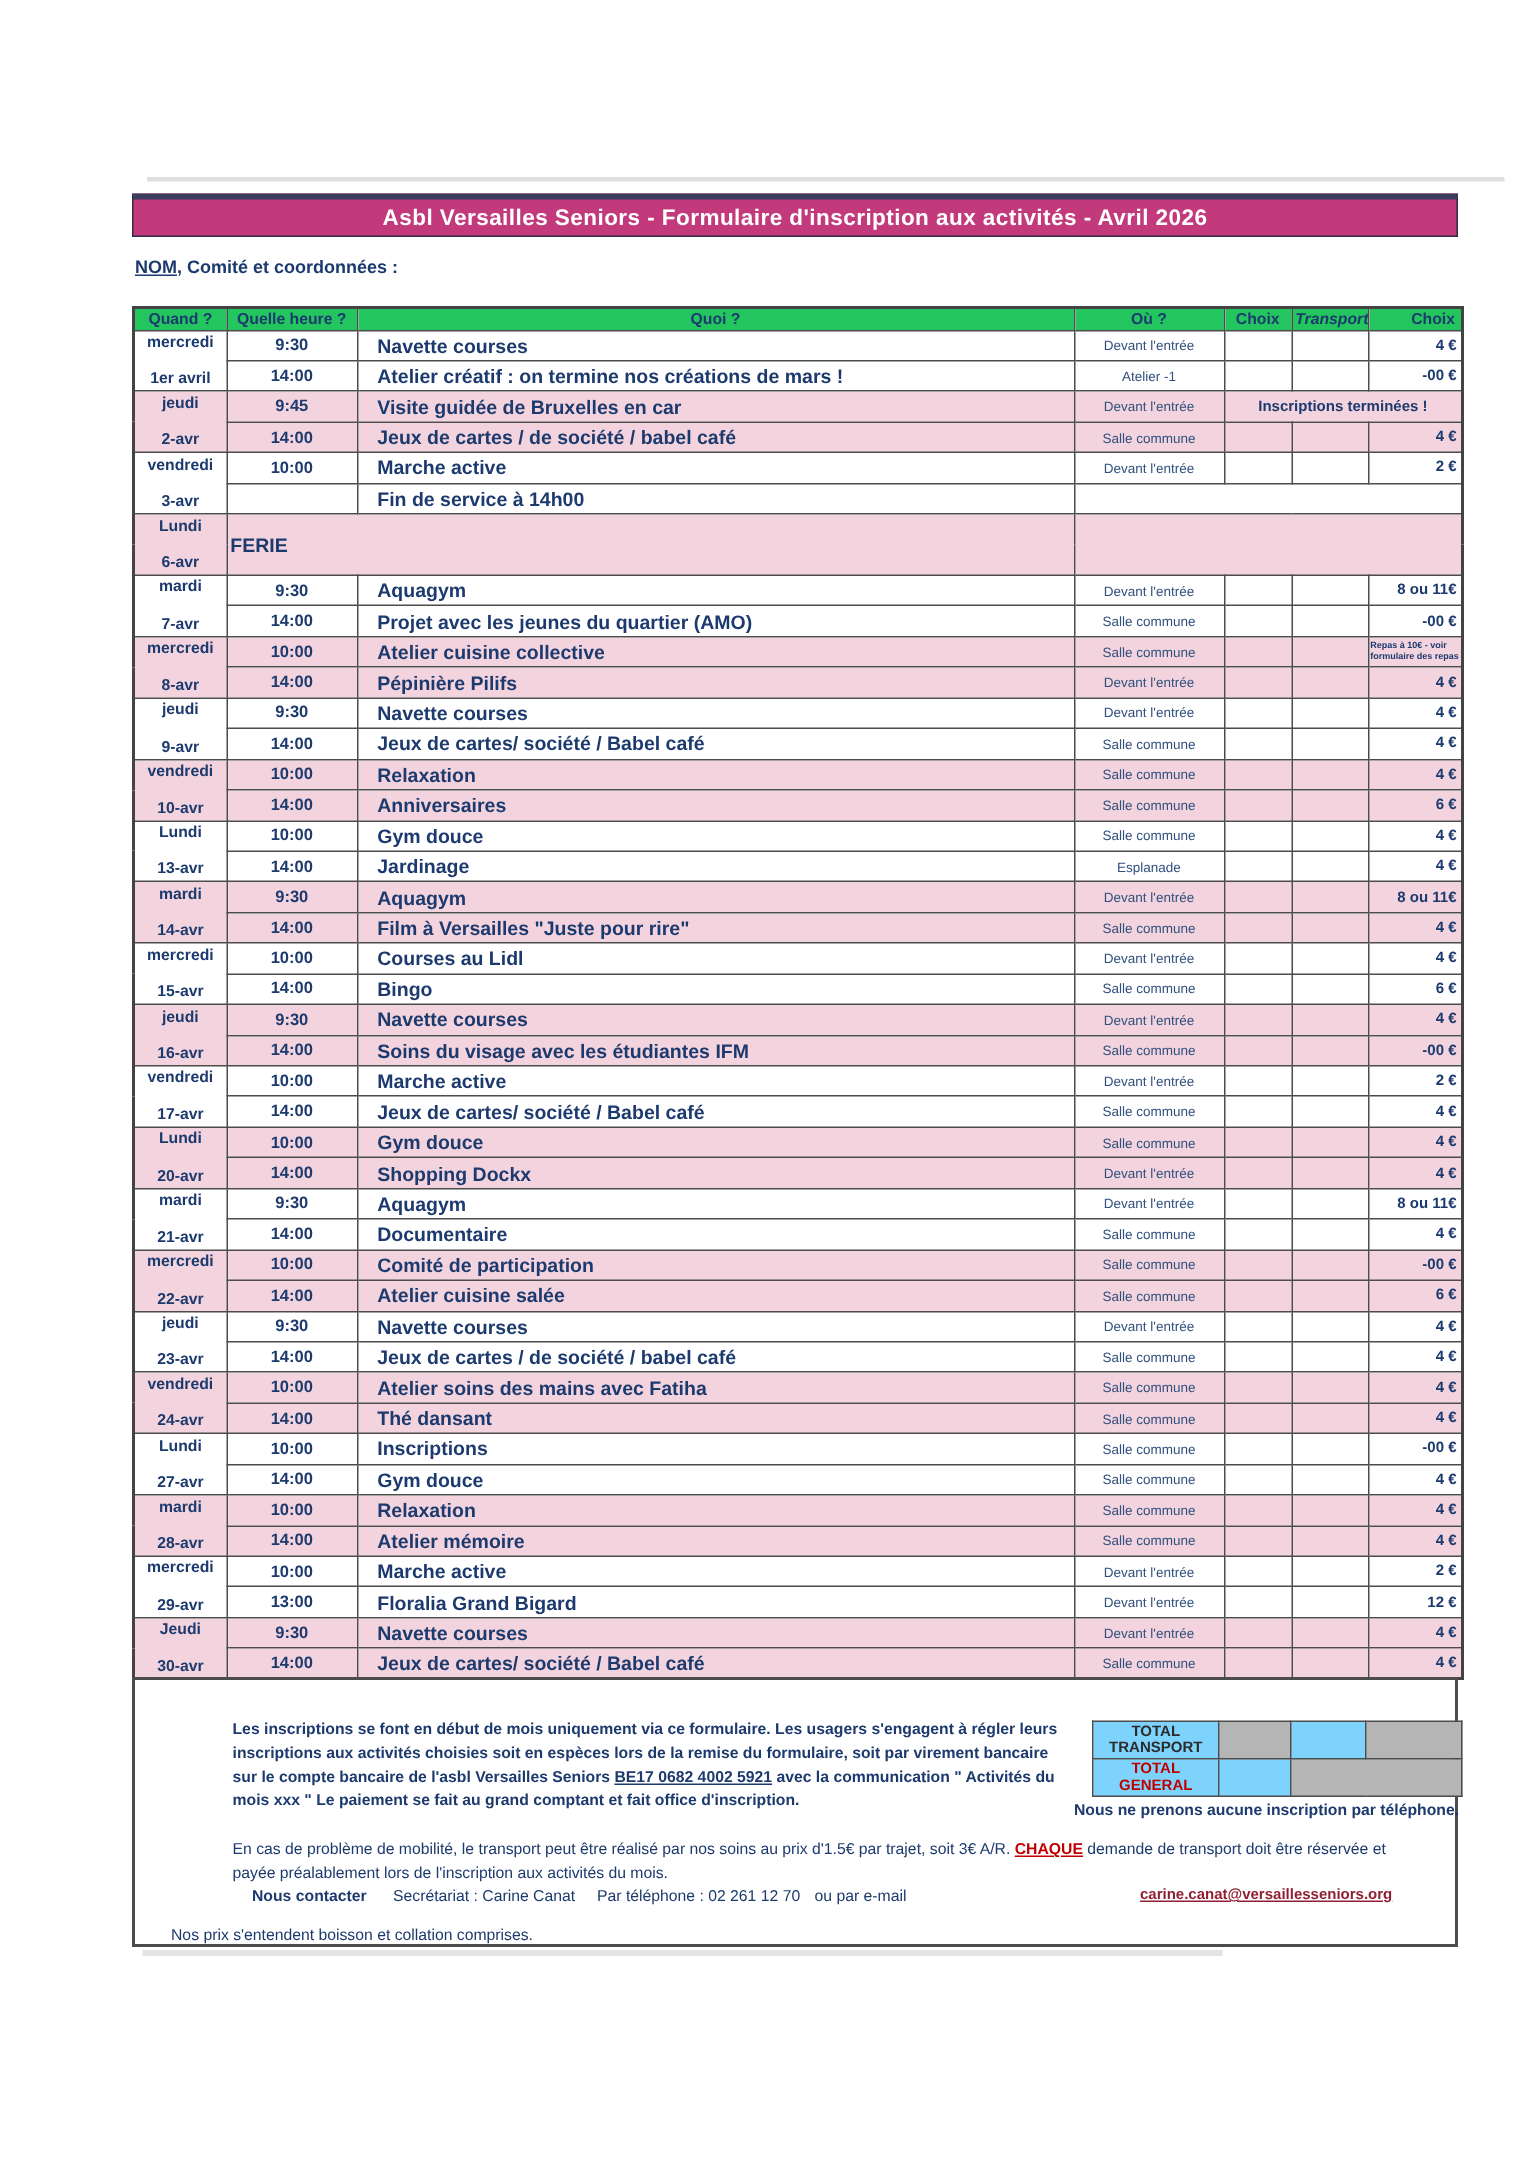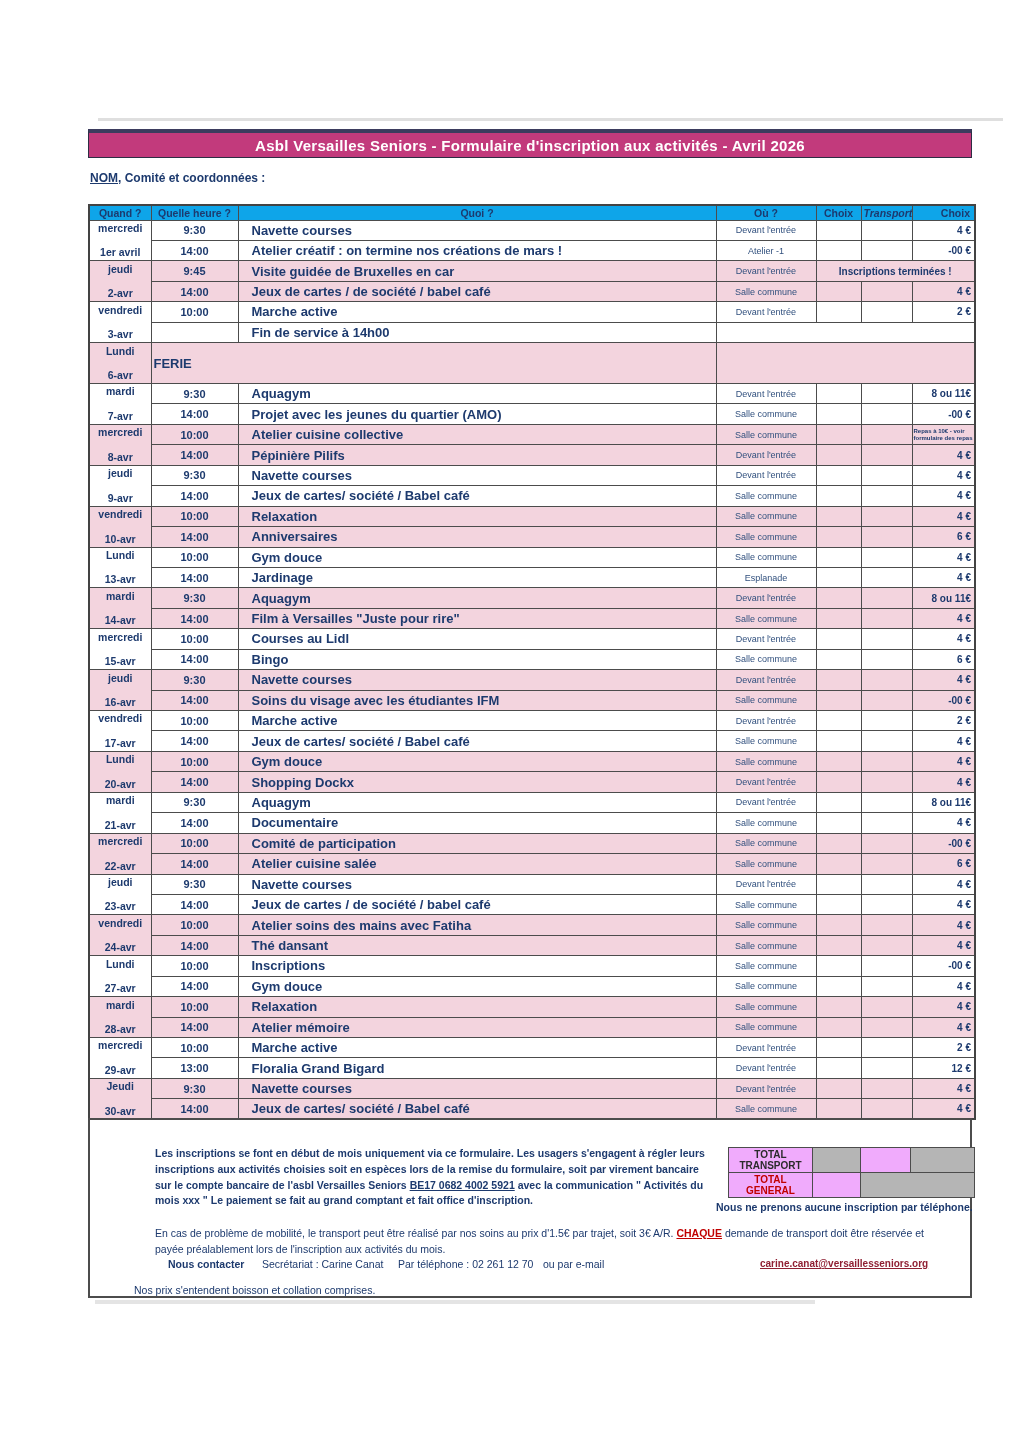--- a/index.html
+++ b/index.html
@@ -17,57 +17,57 @@
     background:var(--magenta);border:1px solid #2d2d44;border-top:4px solid #3c3c5e;
     display:flex;align-items:center;justify-content:center;
   }
   .title-bar span{color:#ffffff;font-weight:bold;font-size:15px;letter-spacing:.3px;}
 
   .nom-line{position:absolute;left:90px;top:171px;font-size:12px;font-weight:bold;color:var(--navy);}
   .nom-line .nom{text-decoration:underline;}
 
   table.acts{position:absolute;left:88px;top:204px;width:886px;border-collapse:collapse;table-layout:fixed;border:2px solid #434343;}
   .acts th,.acts td{border:1px solid #4c4c4c;color:var(--navy);overflow:hidden;white-space:nowrap;box-sizing:border-box;padding:0 2px;}
-  .acts thead th{height:15px;font-size:10.5px;font-weight:bold;text-align:center;background:#0ea5e9;}
+  .acts thead th{height:15px;font-size:10.5px;font-weight:bold;text-align:center;background:#22c55e;}
   .acts thead th.h5{font-style:italic;}
   .acts thead th.h6{text-align:right;padding-right:4px;}
   .acts tbody tr{height:20.45px;margin-top:21px;}
   td.day{vertical-align:middle;padding:2px 1px;}
   td.day .dayname,td.day .daydate{text-align:center;font-size:10.5px;font-weight:bold;line-height:1;}
   td.day .dayname{margin-bottom:14px;}
   td.time{font-size:11px;font-weight:bold;text-align:center;}
   td.act{font-size:13px;font-weight:bold;padding-left:13px;}
   td.where{font-size:9px;text-align:center;color:#31507e;}
   td.choix,td.transport{background-clip:padding-box;}
   td.price{font-size:10px;font-weight:bold;text-align:right;padding-right:3px;}
   td.price.small{font-size:6px;white-space:normal;line-height:1.1;text-align:left;padding:0 1px;}
   td.note{font-size:10px;font-weight:bold;text-align:center;}
   td.ferie{font-size:13px;font-weight:bold;text-align:left;}
   .pink{background:var(--pink);}
 
   .footer-box{position:absolute;left:88px;top:1118px;width:884px;height:180px;border:2px solid #4c4c4c;box-sizing:border-box;}
   .terms{position:absolute;left:155px;top:1146px;width:560px;font-size:10.5px;font-weight:bold;color:var(--navy);line-height:1.5;white-space:normal;}
   .terms .iban{text-decoration:underline;}
   table.totals{position:absolute;left:728px;top:1147px;border-collapse:collapse;}
-  .totals td{border:1px solid #4c4c4c;height:22px;box-sizing:border-box;font-size:10px;background:#f0abfc;}
+  .totals td{border:1px solid #4c4c4c;height:22px;box-sizing:border-box;font-size:10px;background:#7dd3fc;}
   .totals .tl{width:84px;text-align:center;font-weight:bold;color:#2b2b2b;}
   .totals .red{color:var(--red);}
   .totals .g{background:var(--gray);}
   .totals .w48{width:48px;} .totals .w50{width:50px;} .totals .w64{width:64px;}
   .no-phone{position:absolute;left:716px;top:1201px;font-size:10.5px;font-weight:bold;color:var(--navy);}
   .mobility{position:absolute;left:155px;top:1226px;width:795px;font-size:10.5px;color:var(--navy);line-height:1.5;white-space:normal;}
   .mobility .chaque{color:var(--red);font-weight:bold;text-decoration:underline;}
   .contact{position:absolute;left:0;top:1258px;width:1024px;height:14px;}
   .contact span{position:absolute;font-size:10.5px;color:var(--navy);}
   .contact .c-label{left:168px;font-weight:bold;}
   .contact .c-sec{left:262px;}
   .contact .c-phone{left:398px;}
   .contact .c-mail-intro{left:543px;}
   .contact .c-email{left:760px;font-size:10px;color:#8f1f32;text-decoration:underline;font-weight:bold;}
-  .prices-note{position:absolute;left:98px;top:1284px;font-size:10.5px;color:var(--navy);padding-left:36px;}
+  .prices-note{position:absolute;left:78px;top:1284px;font-size:10.5px;color:var(--navy);padding-left:36px;}
 </style>
 </head>
 <body>
 
 <div class="page">
 
   <div class="streak"></div>
   <div class="streak-bottom"></div>
 
   <div class="title-bar">

